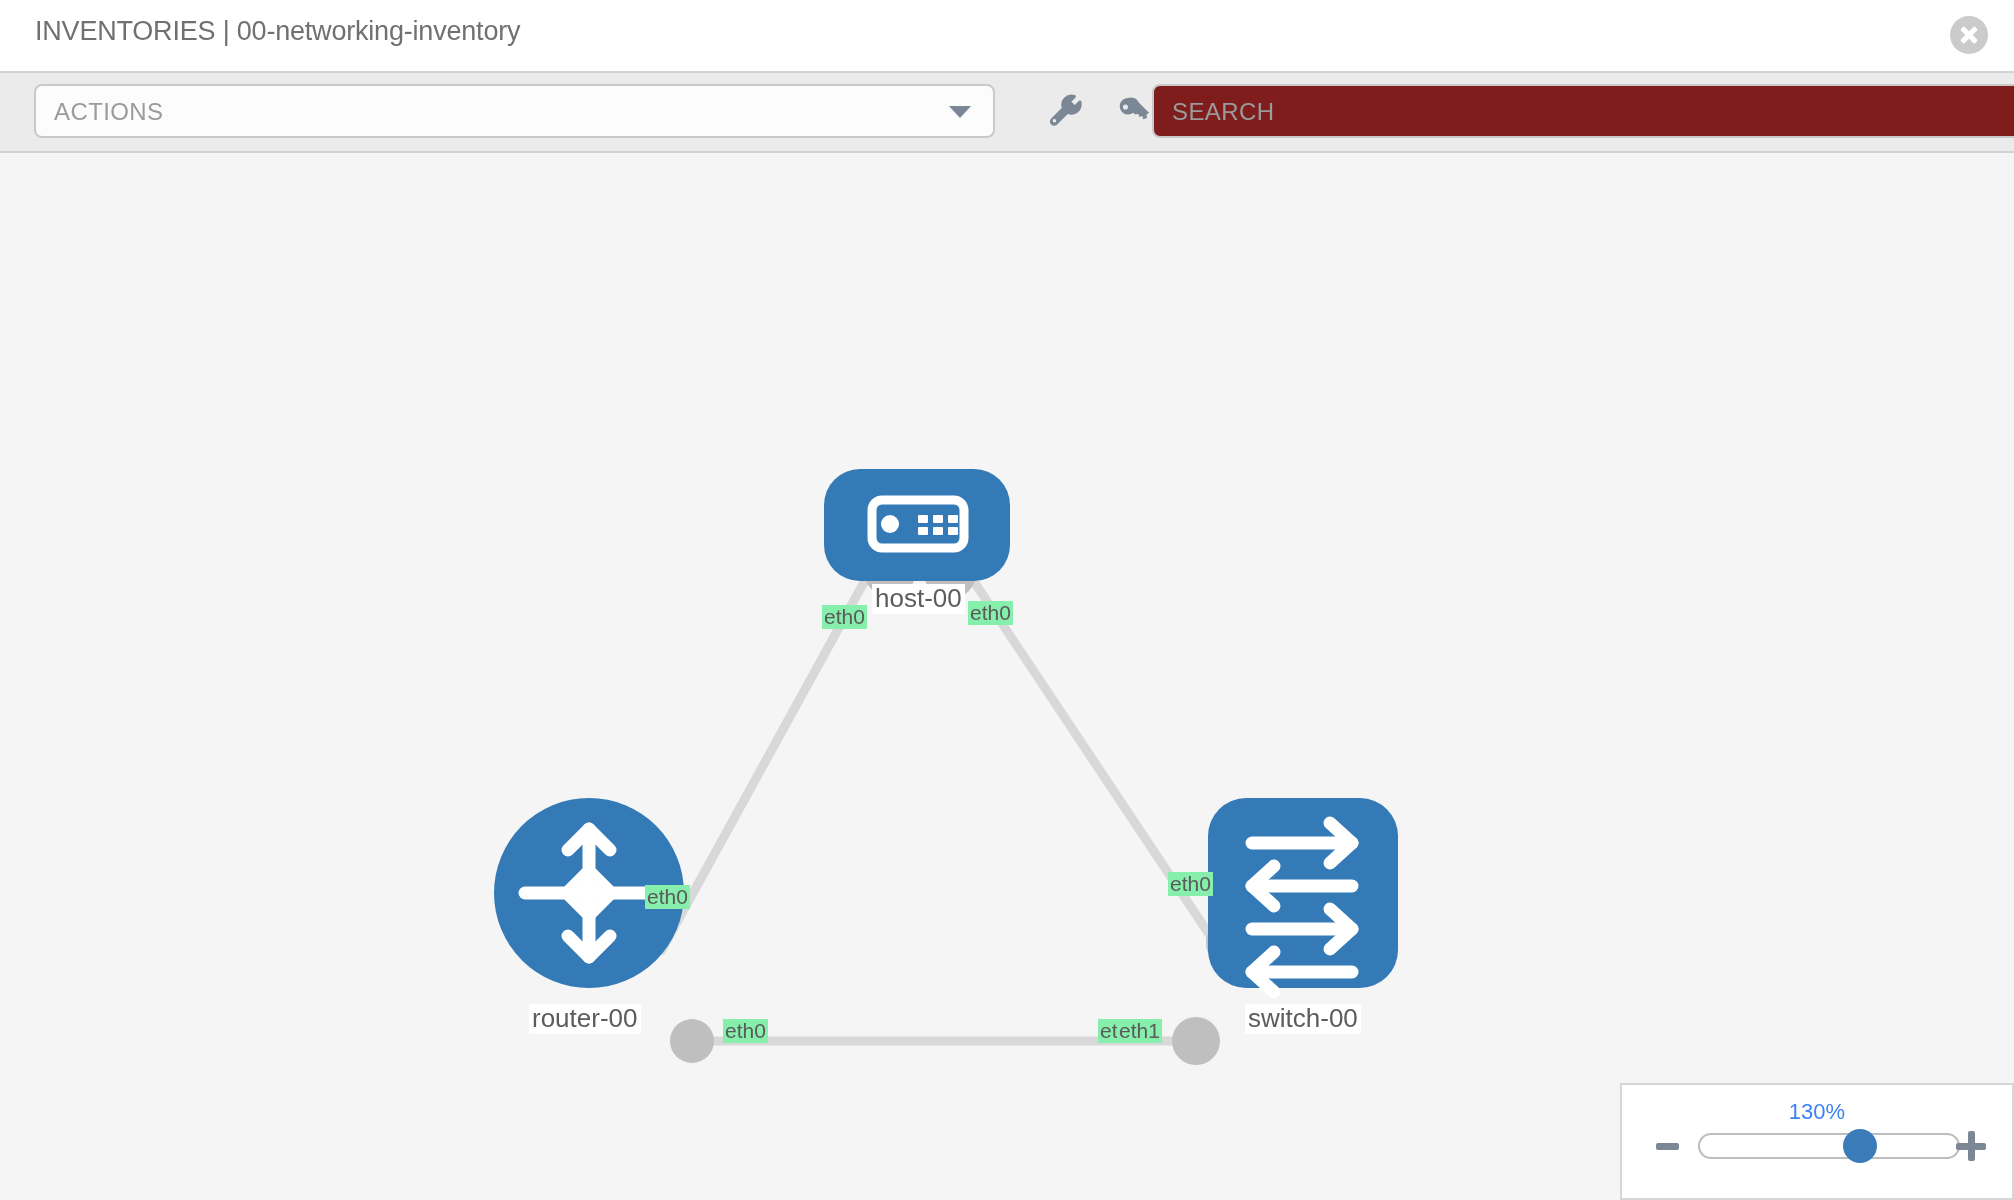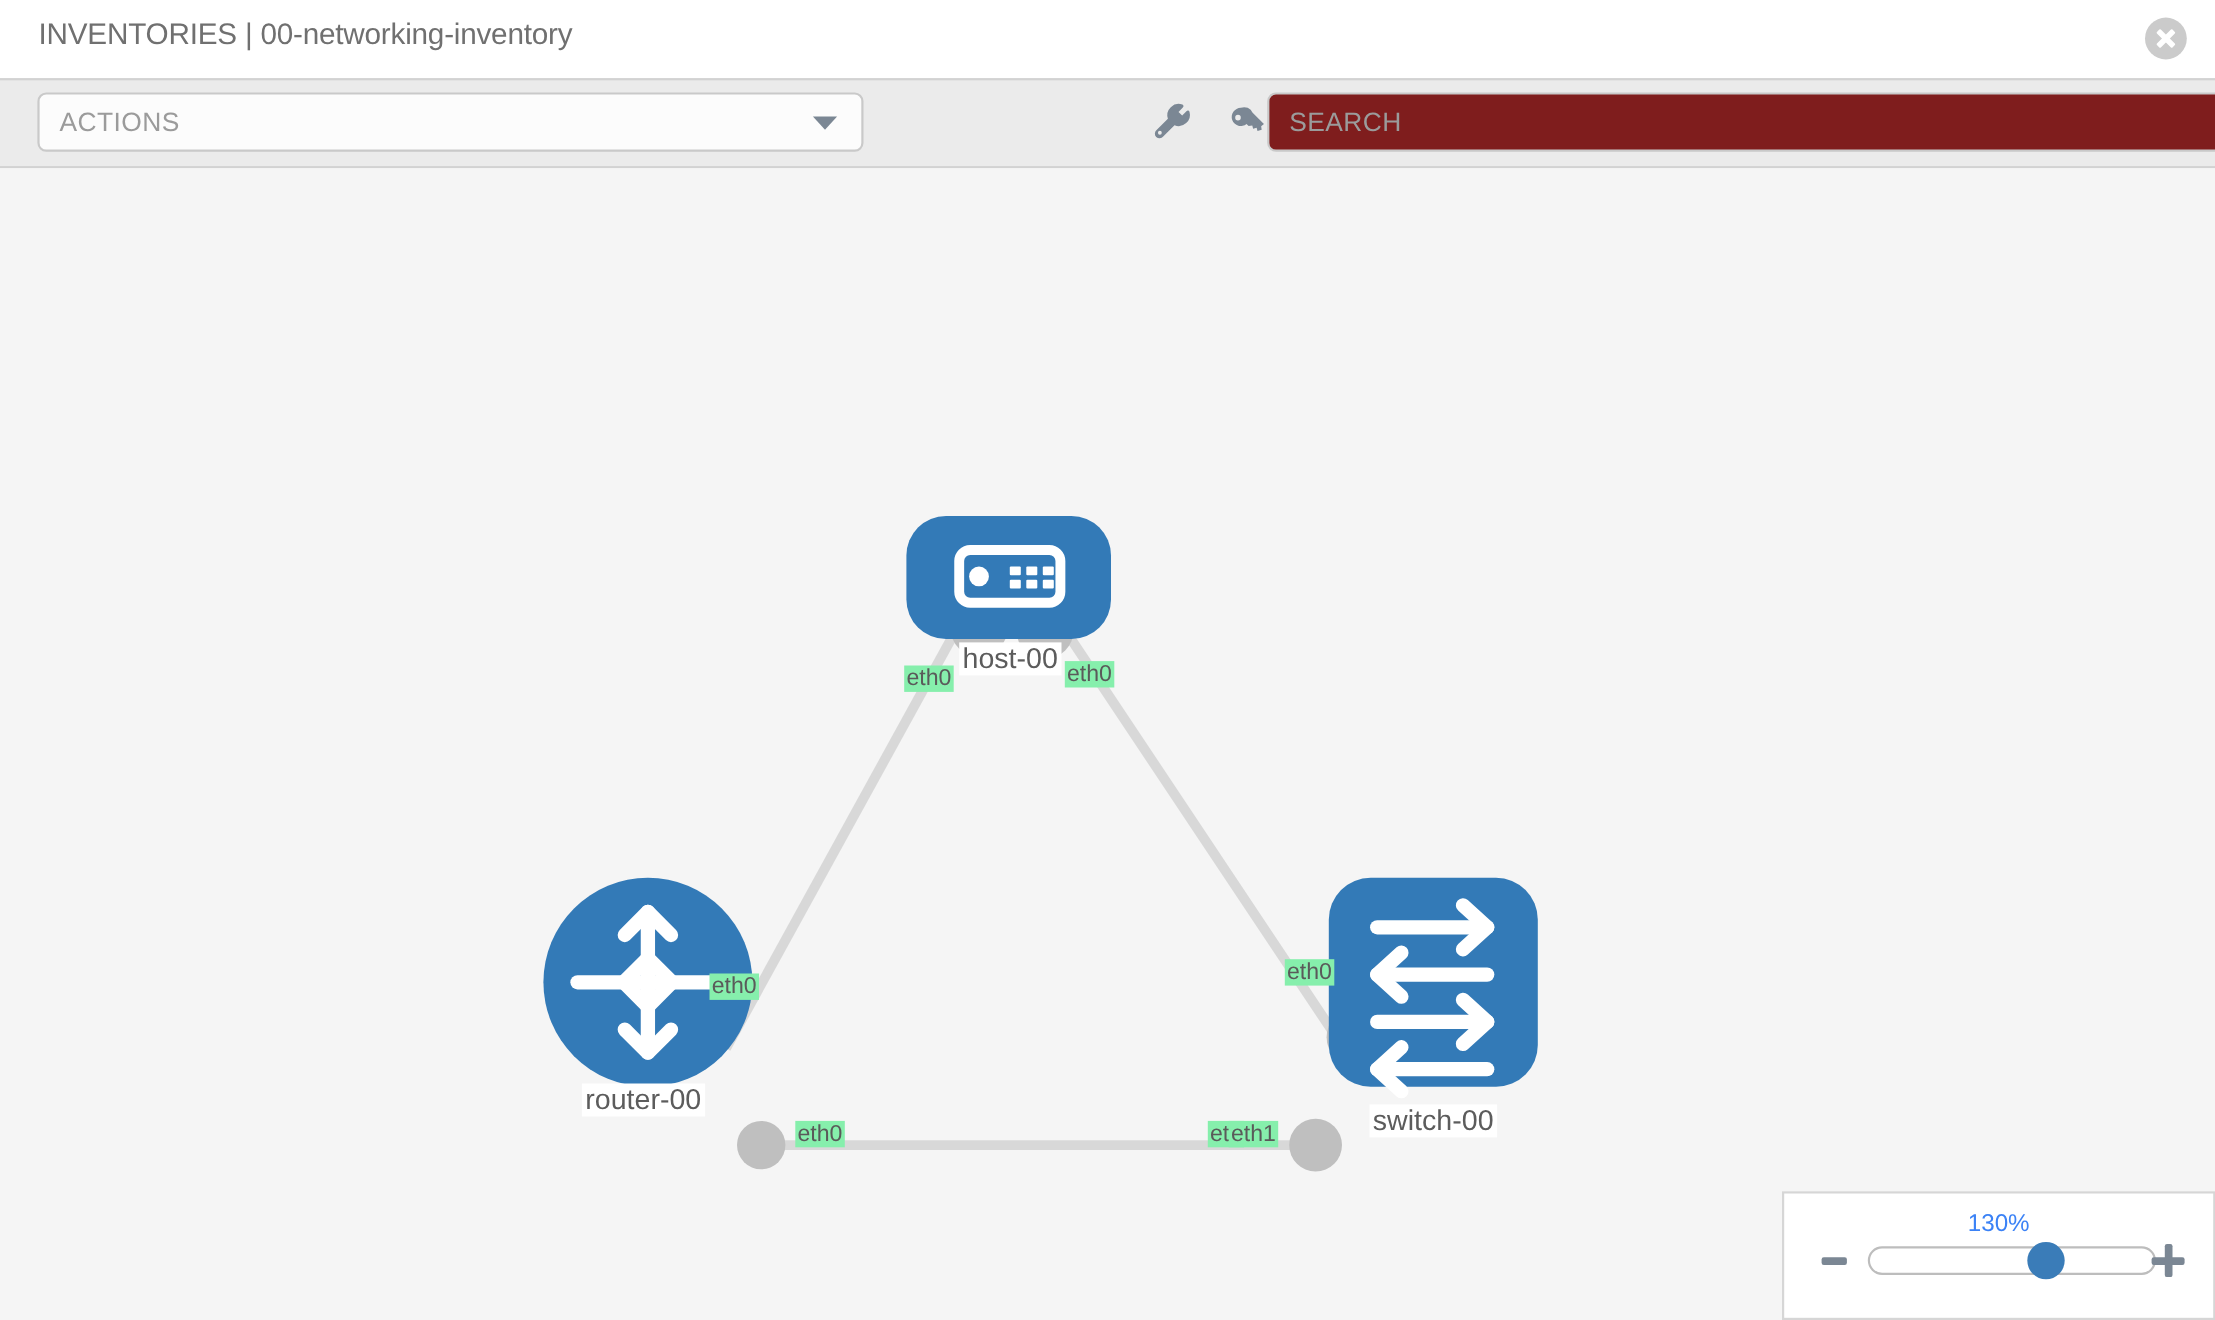--- a/index.html
+++ b/index.html
@@ -67,21 +67,21 @@
     height: 82px;
     background: #ebebeb;
     border-top: 2px solid #d2d2d2;
     border-bottom: 2px solid #d2d2d2;
     box-sizing: border-box;
   }
   .actions-select {
     position: absolute;
     left: 34px;
     top: 11px;
-    width: 751px;
+    width: 961px;
     height: 54px;
     background: #fcfcfc;
     border: 2px solid #c9c9c9;
     border-radius: 8px;
     box-sizing: border-box;
   }
   .actions-select .sel-label {
     position: absolute;
     left: 18px;
     top: 12px;
@@ -334,21 +334,21 @@
         <polyline points="1330,756 1352,776 1330,796"></polyline>
 
         <line x1="1352" y1="819" x2="1252" y2="819"></line>
         <polyline points="1274,799 1252,819 1274,839"></polyline>
       </g>
     </g>
   </svg>
 
   <div class="node-label" style="left:872px; top:431px;">host-00</div>
 
-  <div class="node-label" style="left:529px; top:832px;text-align:right;">router-00</div>
+  <div class="node-label" style="left:529px; top:851px;text-align:right;">router-00</div>
 
   <div class="node-label" style="left:1245px; top:851px;">switch-00</div>
 
   <div class="edge-label" style="left:822px; top:452px;">eth0</div>
 
   <div class="edge-label" style="left:968px; top:448px;">eth0</div>
 
   <div class="edge-label" style="left:645px; top:732px;">eth0</div>
 
   <div class="edge-label" style="left:1168px; top:719px;">eth0</div>

